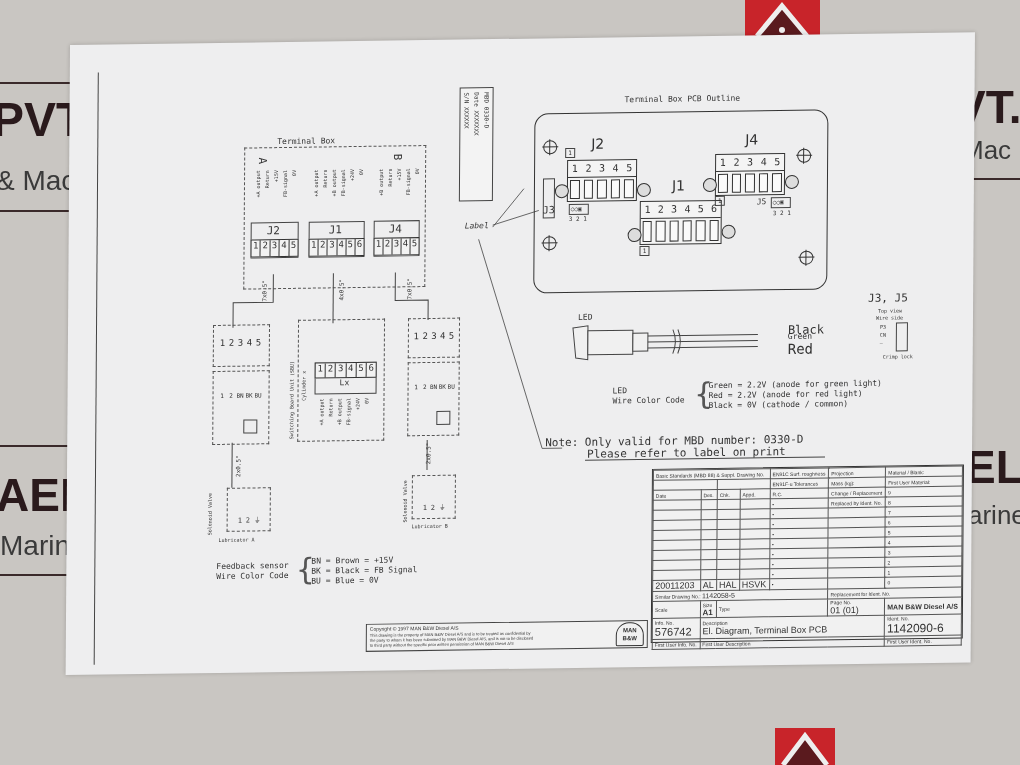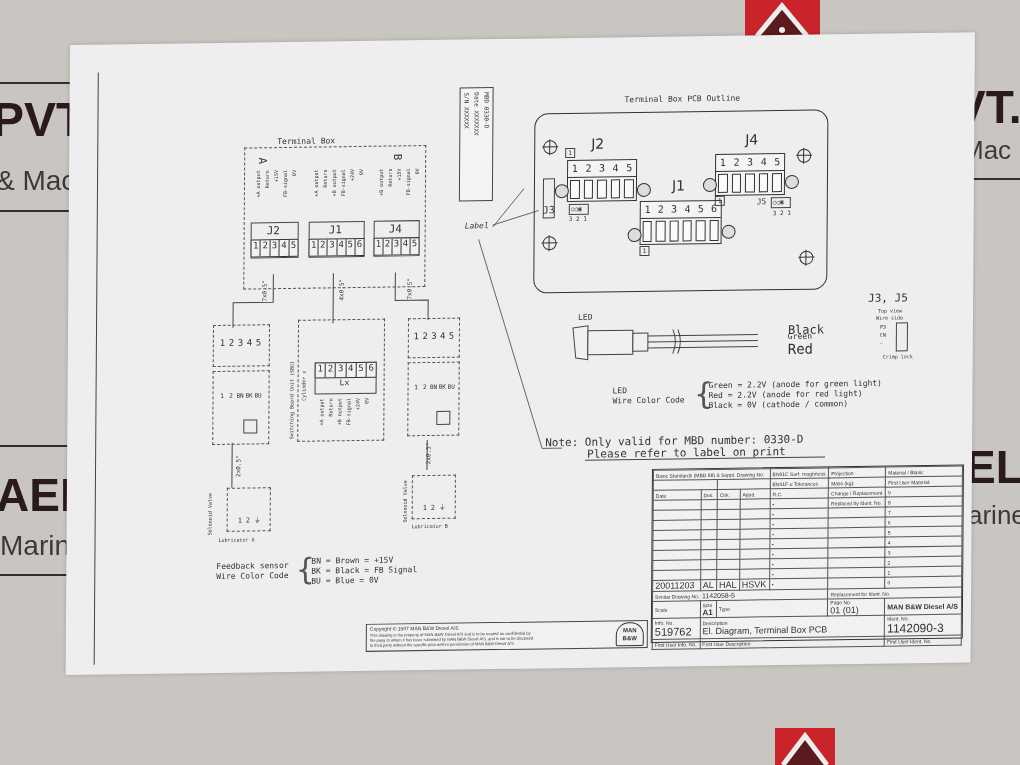--- a/index.html
+++ b/index.html
@@ -486,23 +486,23 @@
         <td colspan="4">Replacement for Ident. No.</td>
       </tr>
       <tr>
         <td>Scale</td>
         <td><span>Size</span><br><b style="font-size:8px;">A1</b></td>
         <td colspan="3">Type</td>
         <td colspan="2"><span>Page No.</span><br><span style="font-size:9px;">01 (01)</span></td>
         <td colspan="2" style="font-size:7px;font-weight:bold;">MAN B&amp;W Diesel A/S</td>
       </tr>
       <tr>
-        <td><span>Info. No.</span><br><span style="font-size:11px;">519762</span></td>
+        <td><span>Info. No.</span><br><span style="font-size:11px;">576742</span></td>
         <td colspan="6"><span>Description</span><br><span style="font-size:9px;">El. Diagram, Terminal Box PCB</span></td>
-        <td colspan="2"><span>Ident. No.</span><br><span style="font-size:12px;">1142090-3</span></td>
+        <td colspan="2"><span>Ident. No.</span><br><span style="font-size:12px;">1142090-6</span></td>
       </tr>
       <tr>
         <td>First User Info. No.</td>
         <td colspan="6">First User Description</td>
         <td colspan="2">First User Ident. No.</td>
       </tr>
     </tbody>
       </table>
   </div>
 

